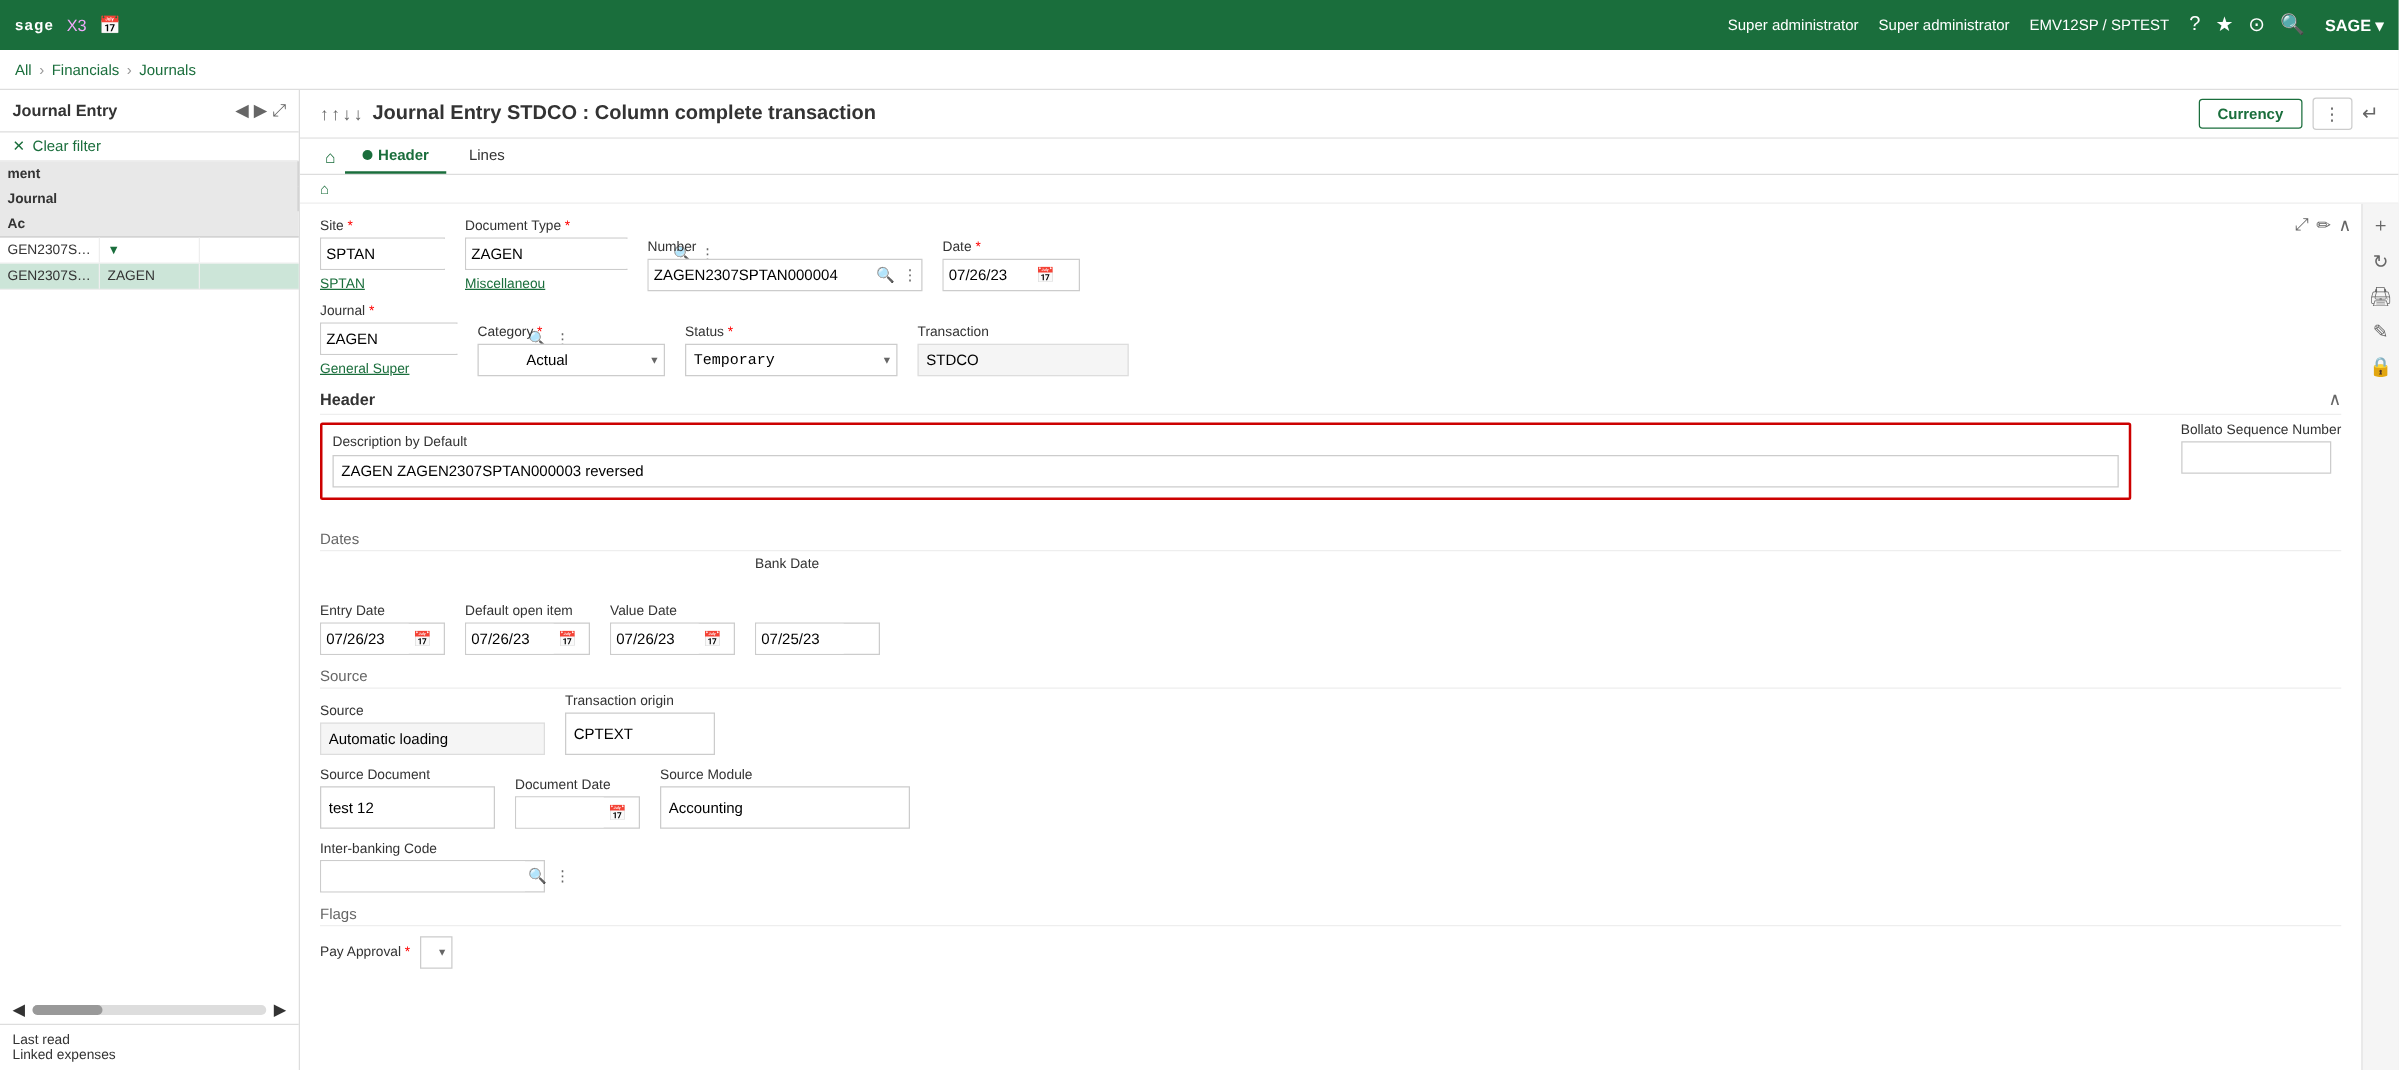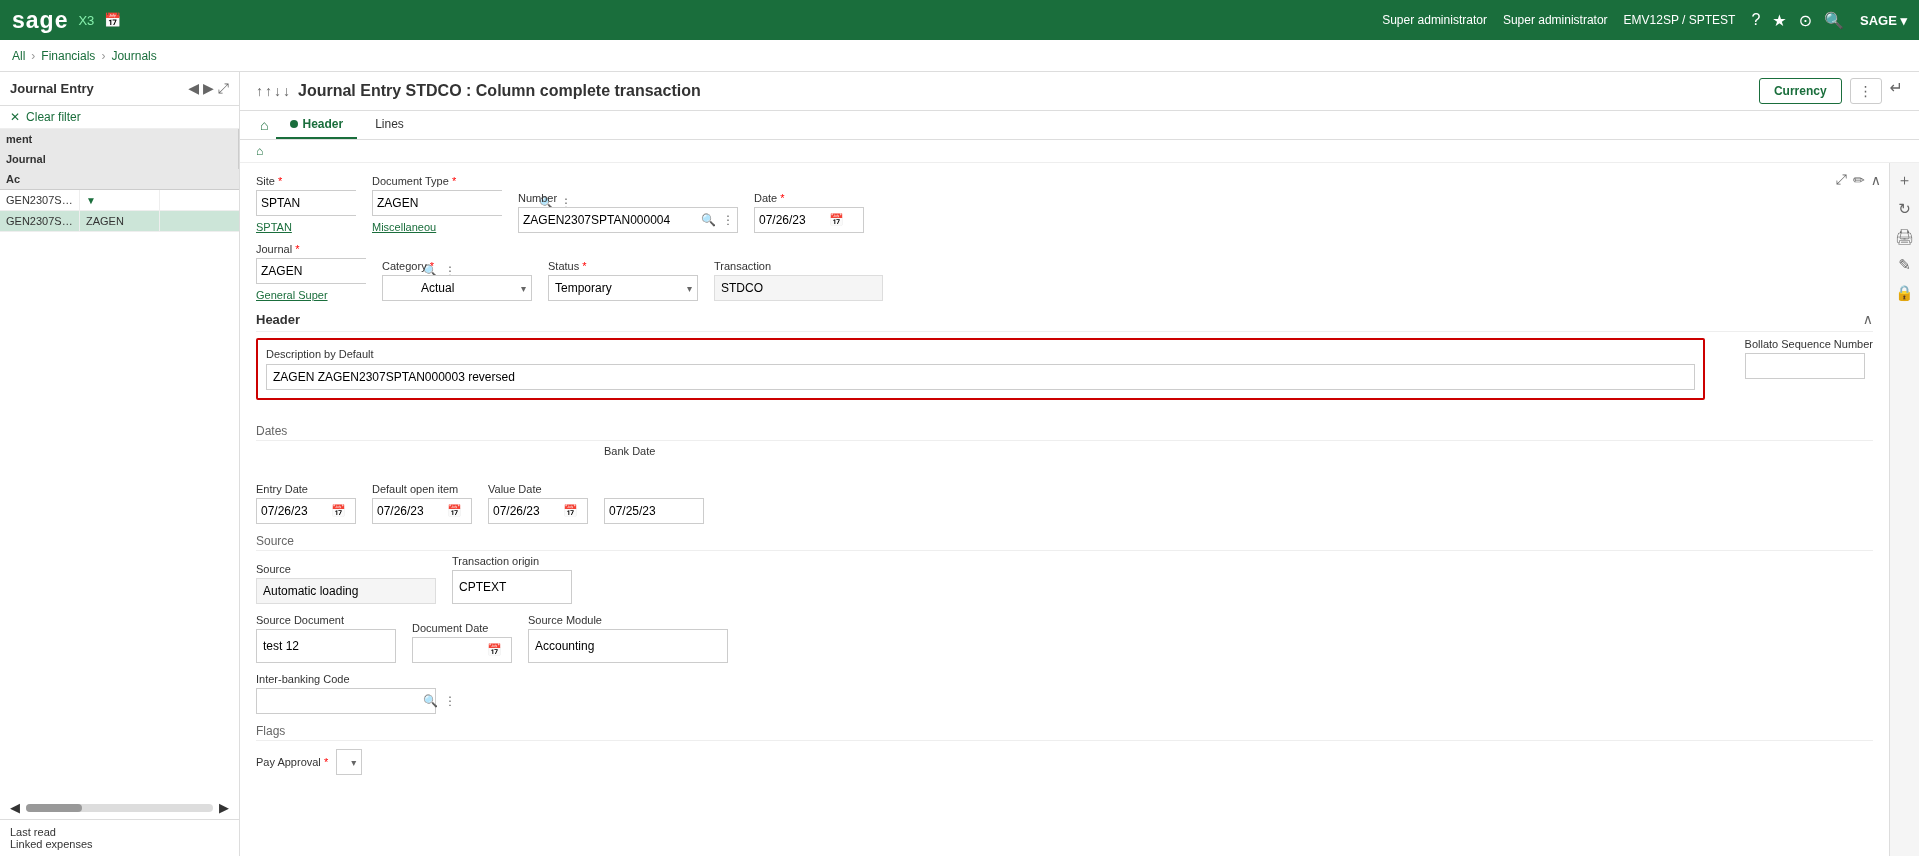--- a/index.html
+++ b/index.html
@@ -8,22 +8,22 @@
     
     .top-nav {
       height: 40px;
       background: #1a6e3c;
       display: flex;
       align-items: center;
       padding: 0 12px;
       justify-content: space-between;
     }
     .top-nav-left { display: flex; align-items: center; gap: 10px; }
-    .sage-logo { color: white; font-size: 23px; font-weight: bold; letter-spacing: 1px; }
-    .top-nav-x3 { color: #86efac; font-size: 13px; font-weight: normal; }
+    .sage-logo { color: white; font-size: 12px; font-weight: bold; letter-spacing: 1px; }
+    .top-nav-x3 { color: #f0abfc; font-size: 13px; font-weight: normal; }
     .top-nav-calendar { color: white; font-size: 14px; cursor: pointer; }
     .top-nav-right { display: flex; align-items: center; gap: 16px; color: white; font-size: 12px; }
     .top-nav-right span { cursor: pointer; }
     .top-nav-icons { display: flex; gap: 12px; align-items: center; }
     .top-nav-icons span { color: white; font-size: 16px; cursor: pointer; }
     .sage-label { color: white; font-weight: bold; font-size: 13px; }
 
     
     .breadcrumb-bar {
       height: 32px;
@@ -124,21 +124,21 @@
       border-bottom: 1px solid #ddd;
       padding: 6px 16px;
       display: flex;
       align-items: center;
       justify-content: space-between;
     }
     .title-bar-left { display: flex; align-items: center; gap: 8px; }
     .nav-arrows { display: flex; gap: 2px; }
     .nav-arrows span { color: #666; cursor: pointer; font-size: 14px; }
     .title-text { font-size: 16px; font-weight: bold; color: #333; }
-    .title-bar-right { display: flex; gap: 8px; }
+    .title-bar-right { display: flex; gap: 8px; align-items: center; }
     .btn-currency {
       border: 1px solid #1a6e3c;
       background: white;
       color: #1a6e3c;
       padding: 4px 14px;
       border-radius: 3px;
       cursor: pointer;
       font-size: 12px;
       font-weight: bold;
     }
@@ -535,21 +535,21 @@
                 <option>Actual</option>
                 <option>Budget</option>
                 <option>Simulation</option>
               </select>
             </div>
           </div>
 
           <div class="field-group">
             <label class="field-label required">Status</label>
             <div class="select-wrapper">
-              <select class="field-select" style="width:150px;">
+              <select class="field-select" style="width:170px;font-family:Liberation Mono, monospace;">
                 <option selected="">Temporary</option>
                 <option>Definitive</option>
                 <option>Simulated</option>
               </select>
             </div>
           </div>
 
           <div class="field-group">
             <label class="field-label">Transaction</label>
             <input class="field-readonly" type="text" value="STDCO" readonly="" style="">

